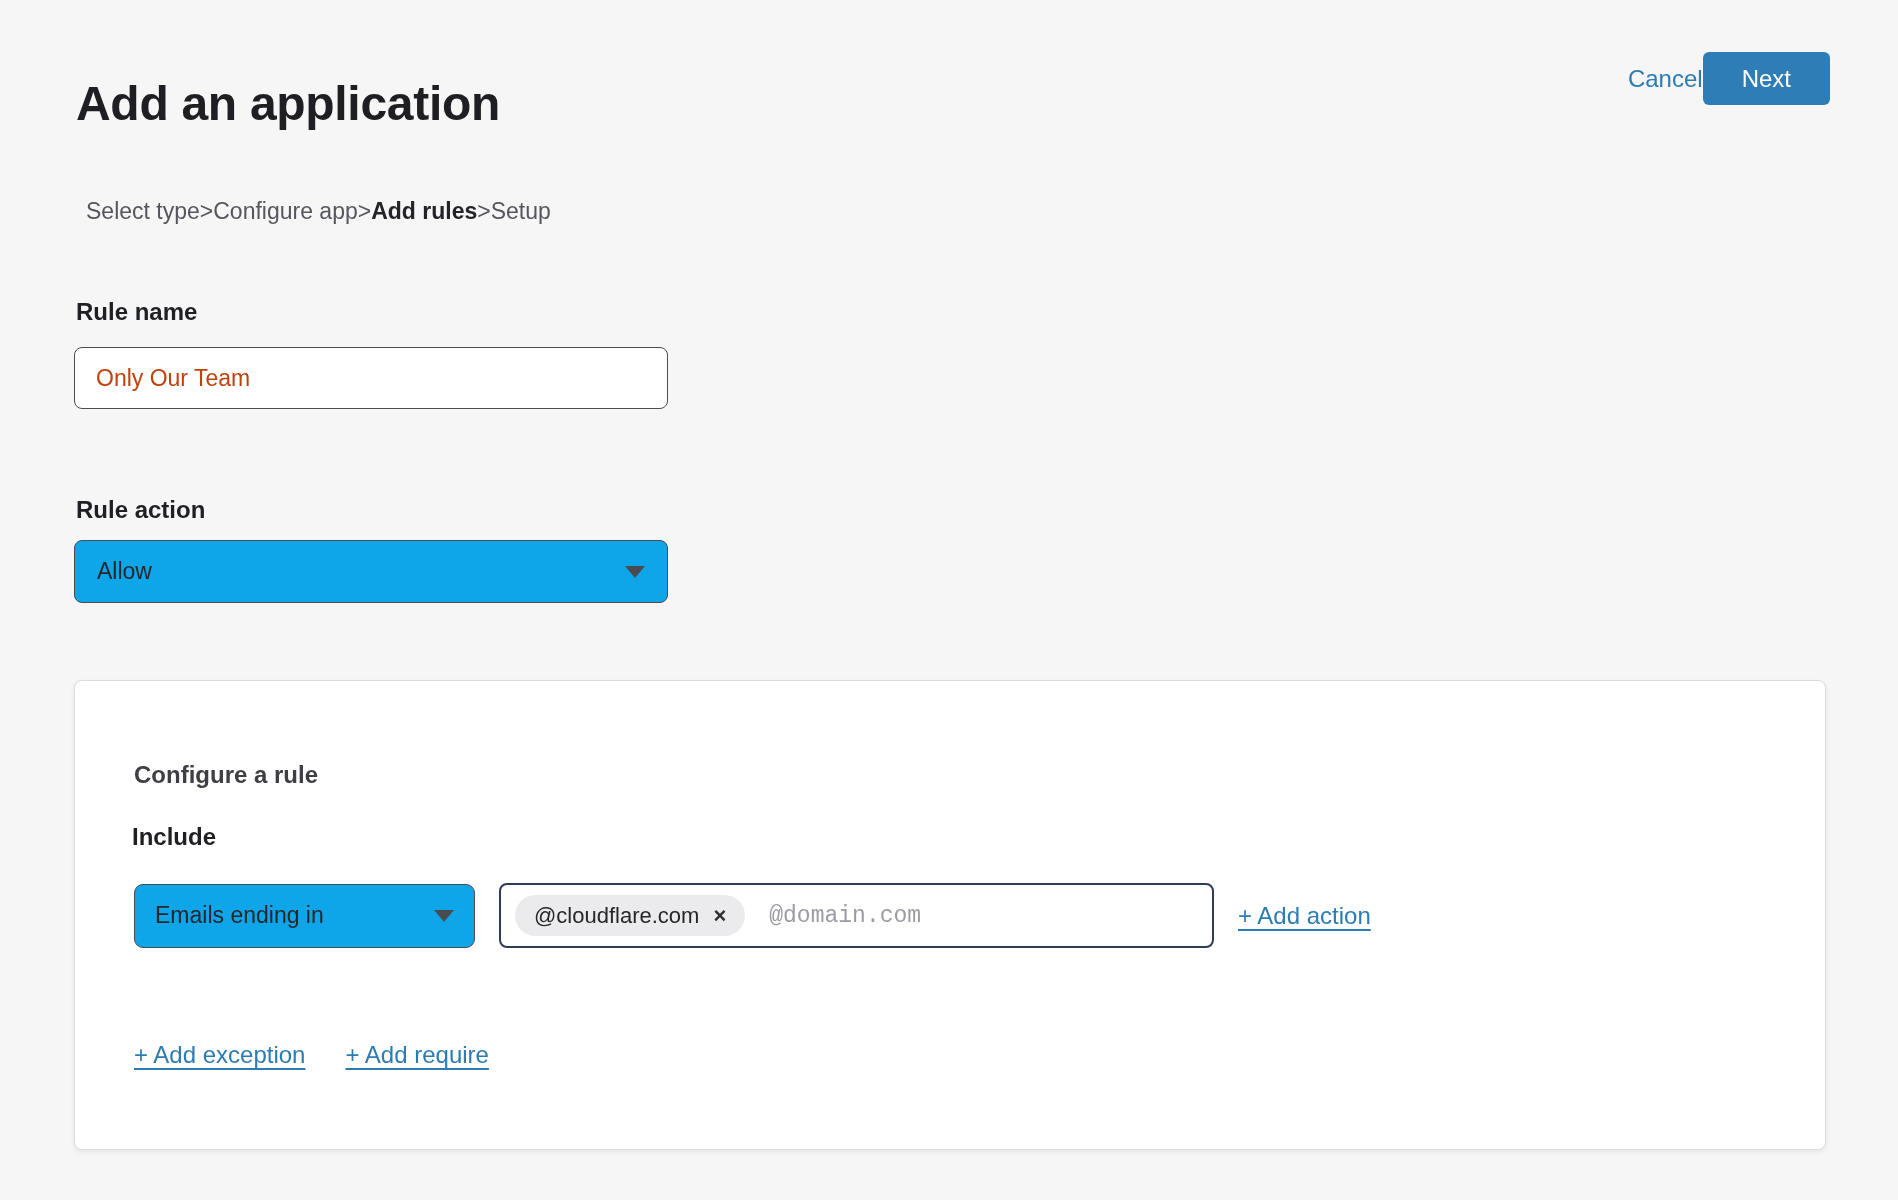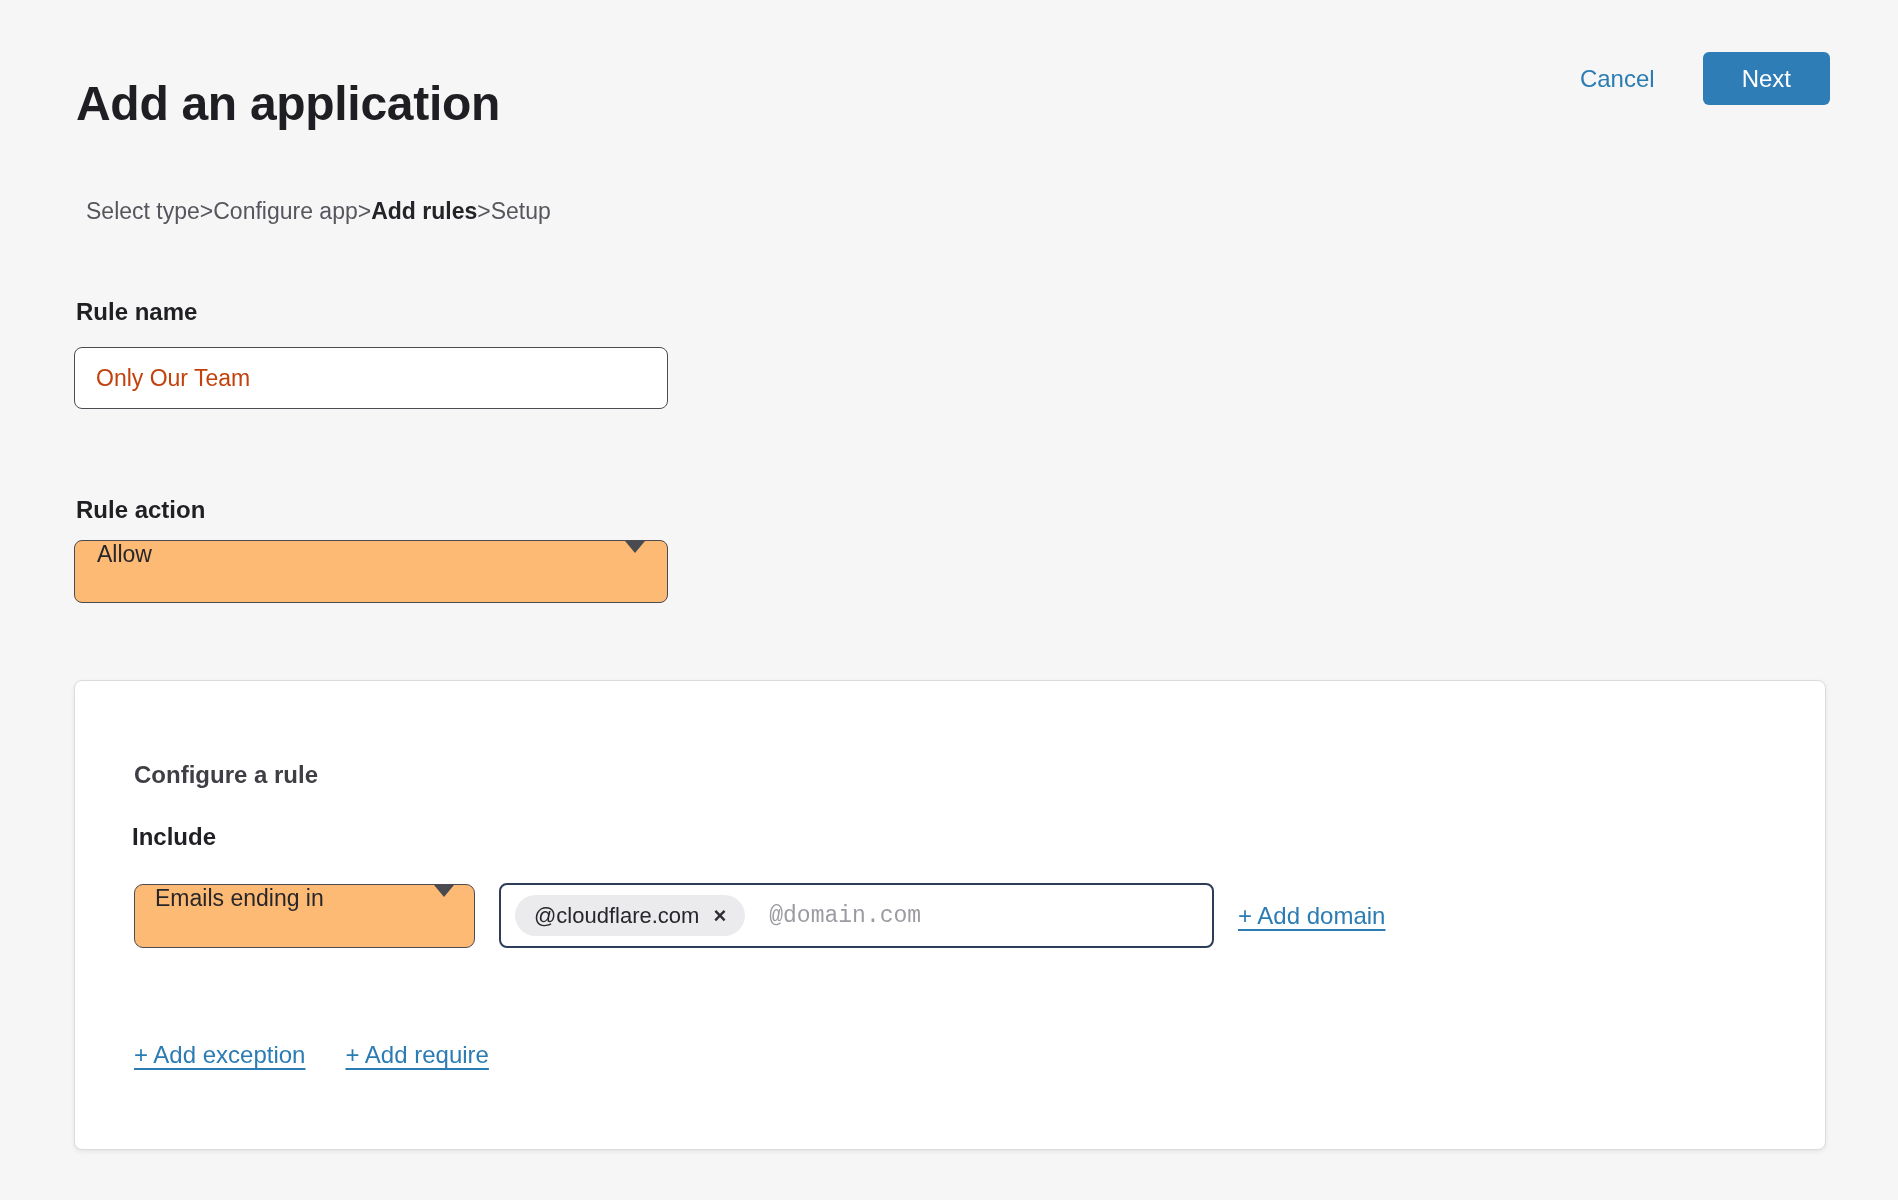--- a/index.html
+++ b/index.html
@@ -22,21 +22,20 @@
     font-size: 48px;
     line-height: 1.25;
     color: #1e1e23;
     letter-spacing: -0.3px;
   }
   .header-actions {
     top: 52px; right: 68px;
     height: 53px;
     display: flex;
     align-items: center;
-    gap: 48px;
   }
   .cancel-link {
     color: #2b7cb3;
     font-size: 24px;
     cursor: pointer;
   }
   .next-btn {
     background: #2f7db6;
     color: #ffffff;
     font-size: 24px;
@@ -76,24 +75,25 @@
     background: #ffffff;
     border: 1.5px solid #4b4b52;
     border-radius: 8px;
     padding: 0 21px;
     font-size: 23px;
     font-family: inherit;
     color: #c2410c;
     outline: none;
   }
   .select-box {
-    background: #fdba74;
+    background: #0ea5e9;
     border: 1.5px solid #4b4b52;
     border-radius: 8px;
     display: flex;
+    align-items: center;
     justify-content: space-between;
     padding: 0 22px;
     font-size: 23px;
     color: #26262b;
     cursor: pointer;
   }
   .select-rule-action {
     left: 74px; top: 540px;
     width: 594px; height: 63px;
   }
@@ -231,20 +231,20 @@
     </div>
 
     <div class="tag-input">
       <span class="chip">
         <span>@cloudflare.com</span>
         <span class="chip-x">×</span>
       </span>
       <input class="tag-text-input" type="text" placeholder="@domain.com" style="">
     </div>
 
-    <span class="add-link">+ Add domain</span>
+    <span class="add-link">+ Add action</span>
   </div>
 
   <div class="abs links-row">
     <span class="add-link">+ Add exception</span>
     <span class="add-link">+ Add require</span>
   </div>
 </section>
 
 </body></html>

